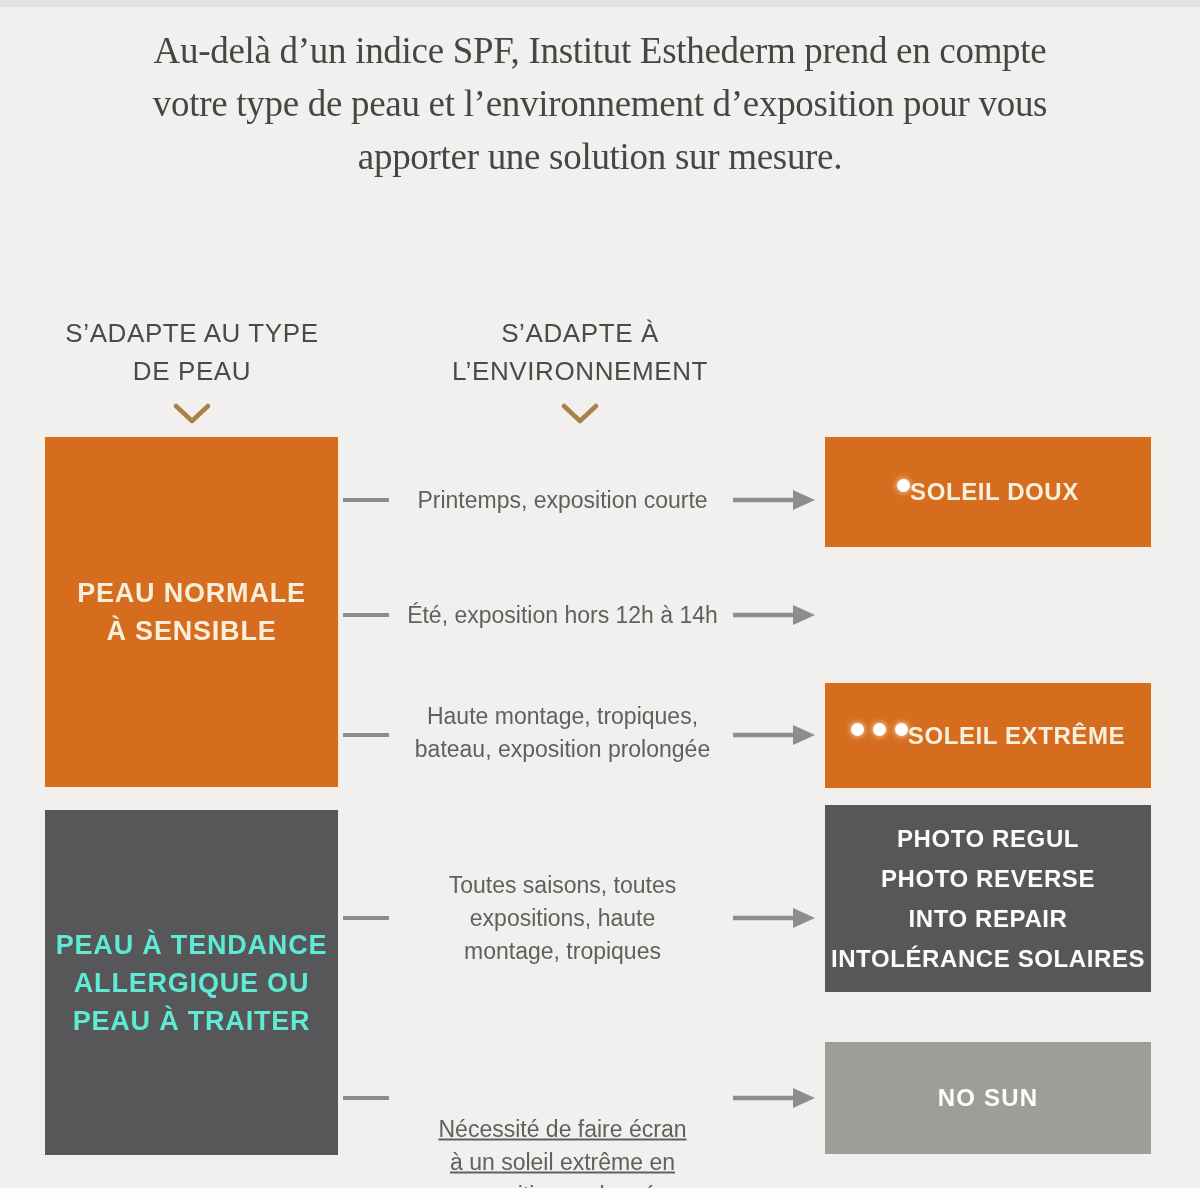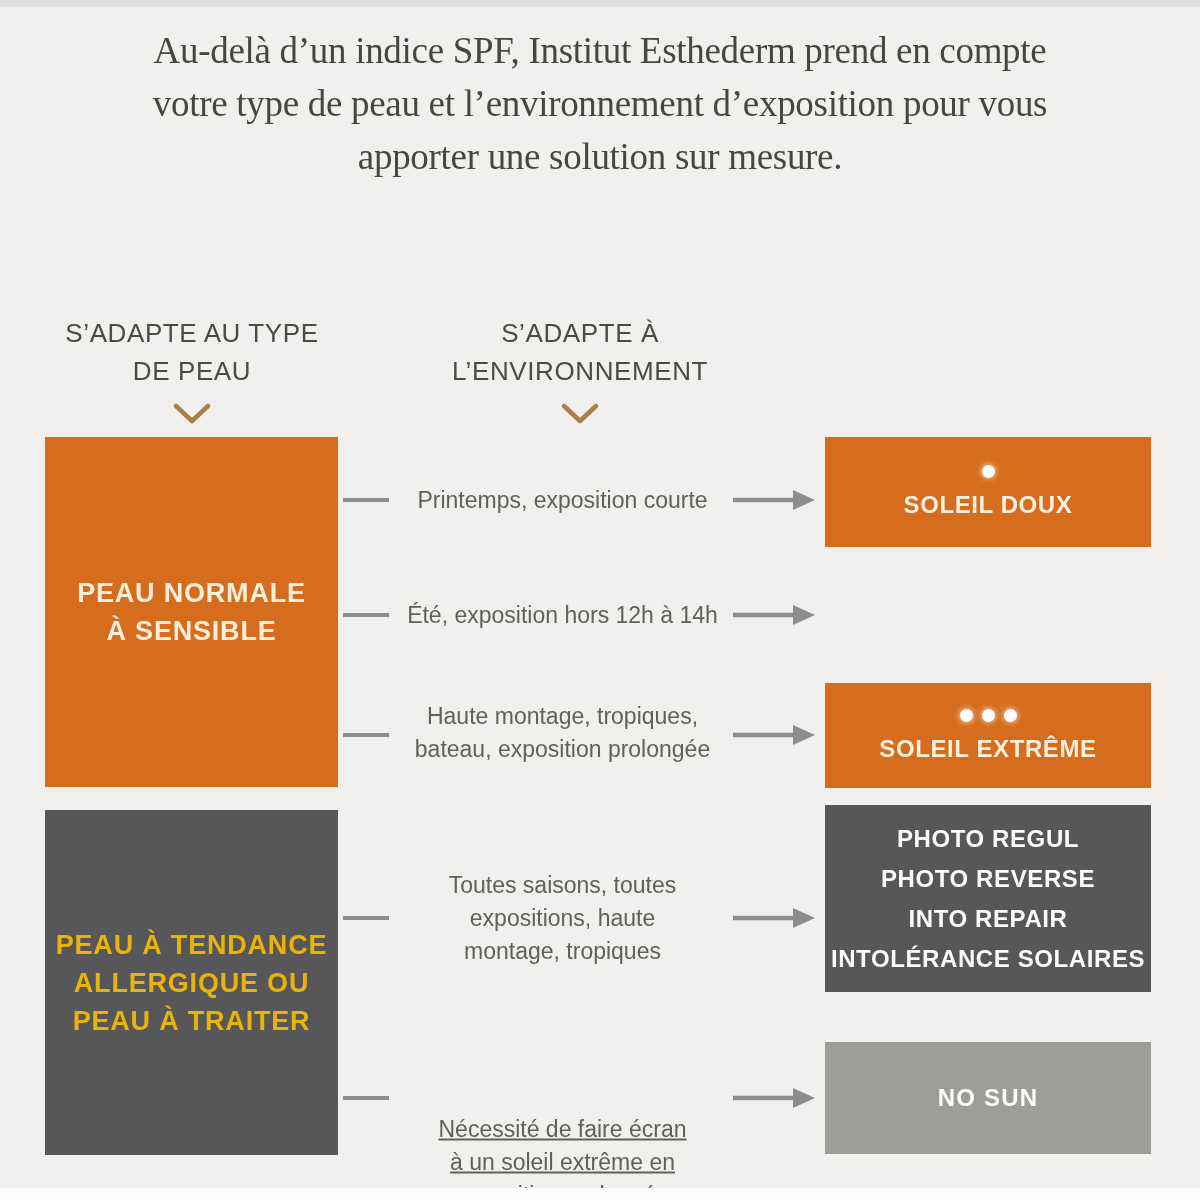--- a/index.html
+++ b/index.html
@@ -42,26 +42,26 @@
     position:absolute;left:45px;width:293px;
     display:flex;align-items:center;justify-content:center;
     text-align:center;font-weight:bold;
     font-size:27px;line-height:38px;letter-spacing:0.8px;
   }
   .skin-box.orange{
     top:437px;height:350px;background:#d66c1e;color:#f8eeda;
     box-shadow:0 0 0 2px rgba(248,238,214,.55);
   }
   .skin-box.dark{
-    top:810px;height:345px;background:#575658;color:#eab308;
+    top:810px;height:345px;background:#575658;color:#5eead4;
   }
 
   .result-box{
     position:absolute;left:825px;width:326px;
-    display:flex;flex-direction:column;align-items:center;justify-content:center;
+    display:flex;flex-direction:row;align-items:center;justify-content:center;
     text-align:center;font-weight:bold;
     font-size:24px;letter-spacing:0.6px;
   }
   .result-box.orange{
     background:#d66c1e;color:#f8efdd;
     box-shadow:0 0 0 2px rgba(248,238,214,.5);
   }
   .result-box.r1{top:437px;height:110px;}
   .result-box.r2{top:559px;height:106px;}
   .result-box.r3{top:683px;height:105px;}

